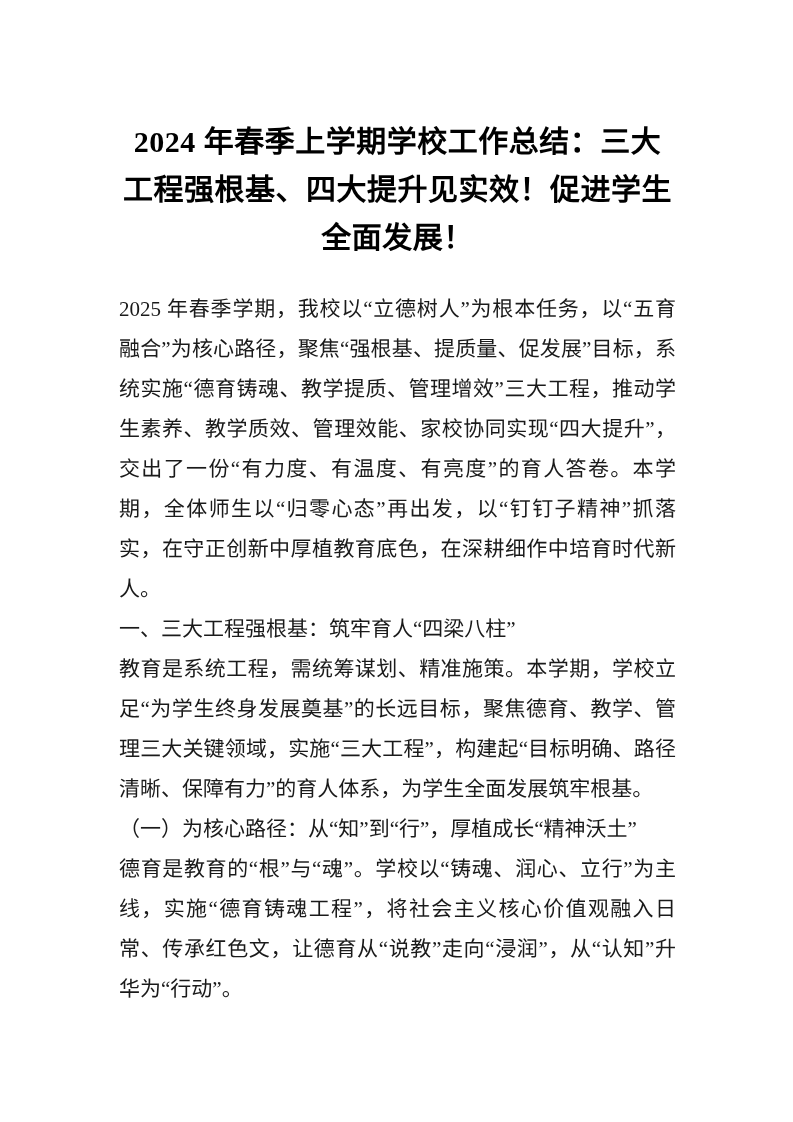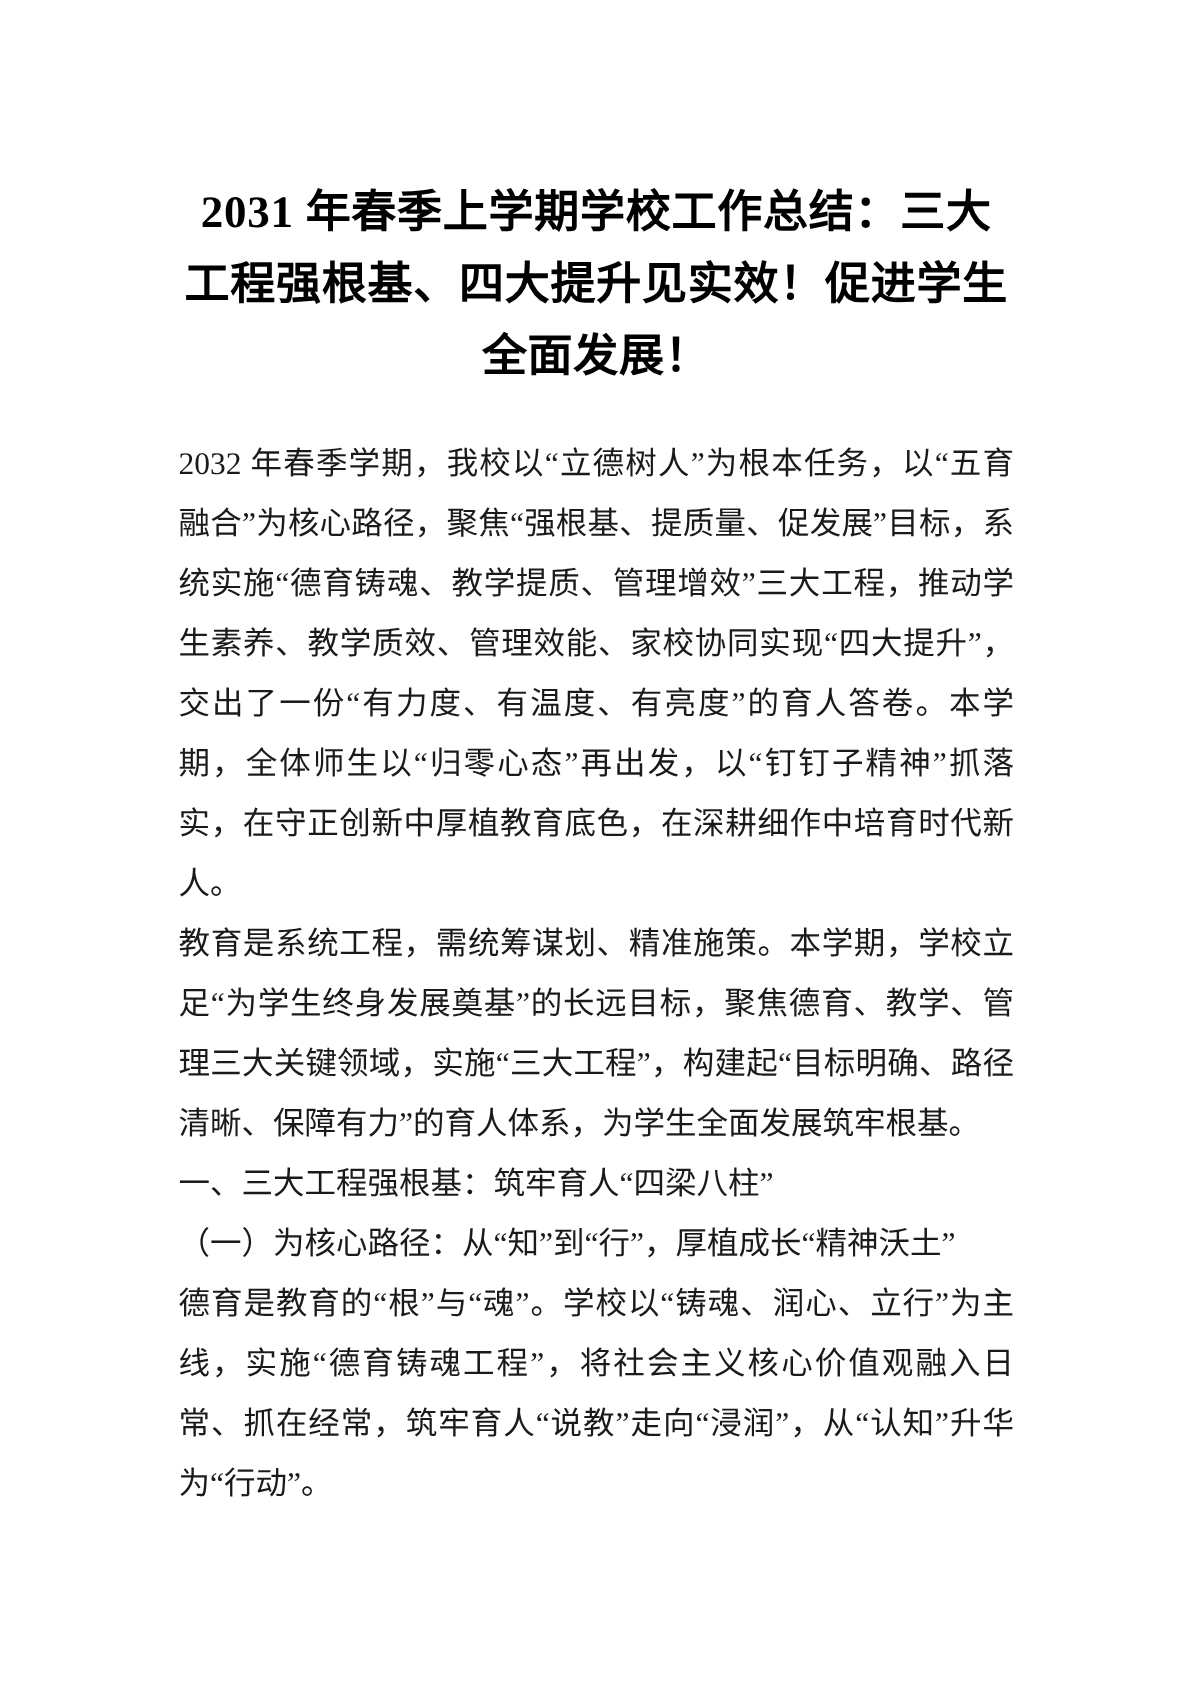--- a/index.html
+++ b/index.html
@@ -42,28 +42,28 @@
     text-align: justify;
     text-justify: inter-ideograph;
     word-break: break-all;
   }
 </style>
 </head>
 <body>
 
 <div class="page">
   <div class="content">
-    <h1 class="doc-title">2031 年春季上学期学校工作总结：三大工程强根基、四大提升见实效！促进学生全面发展！</h1>
+    <h1 class="doc-title">2024 年春季上学期学校工作总结：三大工程强根基、四大提升见实效！促进学生全面发展！</h1>
     <div class="doc-body">
 
-        <p class="para">2032 年春季学期，我校以“立德树人”为根本任务，以“五育融合”为核心路径，聚焦“强根基、提质量、促发展”目标，系统实施“德育铸魂、教学提质、管理增效”三大工程，推动学生素养、教学质效、管理效能、家校协同实现“四大提升”，交出了一份“有力度、有温度、有亮度”的育人答卷。本学期，全体师生以“归零心态”再出发，以“钉钉子精神”抓落实，在守正创新中厚植教育底色，在深耕细作中培育时代新人。</p>
+        <p class="para">2025 年春季学期，我校以“立德树人”为根本任务，以“五育融合”为核心路径，聚焦“强根基、提质量、促发展”目标，系统实施“德育铸魂、教学提质、管理增效”三大工程，推动学生素养、教学质效、管理效能、家校协同实现“四大提升”，交出了一份“有力度、有温度、有亮度”的育人答卷。本学期，全体师生以“归零心态”再出发，以“钉钉子精神”抓落实，在守正创新中厚植教育底色，在深耕细作中培育时代新人。</p>
+
+        <p class="para">一、三大工程强根基：筑牢育人“四梁八柱”</p>
 
         <p class="para">教育是系统工程，需统筹谋划、精准施策。本学期，学校立足“为学生终身发展奠基”的长远目标，聚焦德育、教学、管理三大关键领域，实施“三大工程”，构建起“目标明确、路径清晰、保障有力”的育人体系，为学生全面发展筑牢根基。</p>
 
-        <p class="para">一、三大工程强根基：筑牢育人“四梁八柱”</p>
-
         <p class="para">（一）为核心路径：从“知”到“行”，厚植成长“精神沃土”</p>
 
-        <p class="para">德育是教育的“根”与“魂”。学校以“铸魂、润心、立行”为主线，实施“德育铸魂工程”，将社会主义核心价值观融入日常、抓在经常，筑牢育人“说教”走向“浸润”，从“认知”升华为“行动”。</p>
+        <p class="para">德育是教育的“根”与“魂”。学校以“铸魂、润心、立行”为主线，实施“德育铸魂工程”，将社会主义核心价值观融入日常、传承红色文，让德育从“说教”走向“浸润”，从“认知”升华为“行动”。</p>
 
       </div>
   </div>
 </div>
 
 </body></html>

